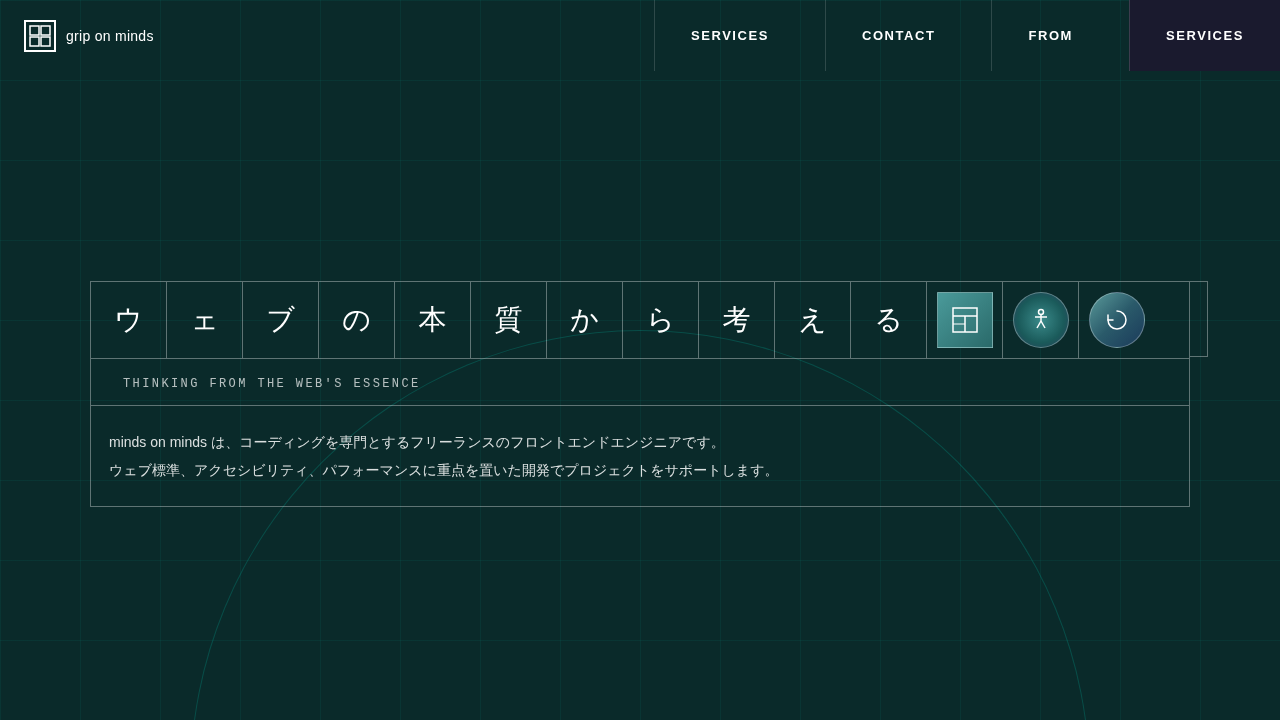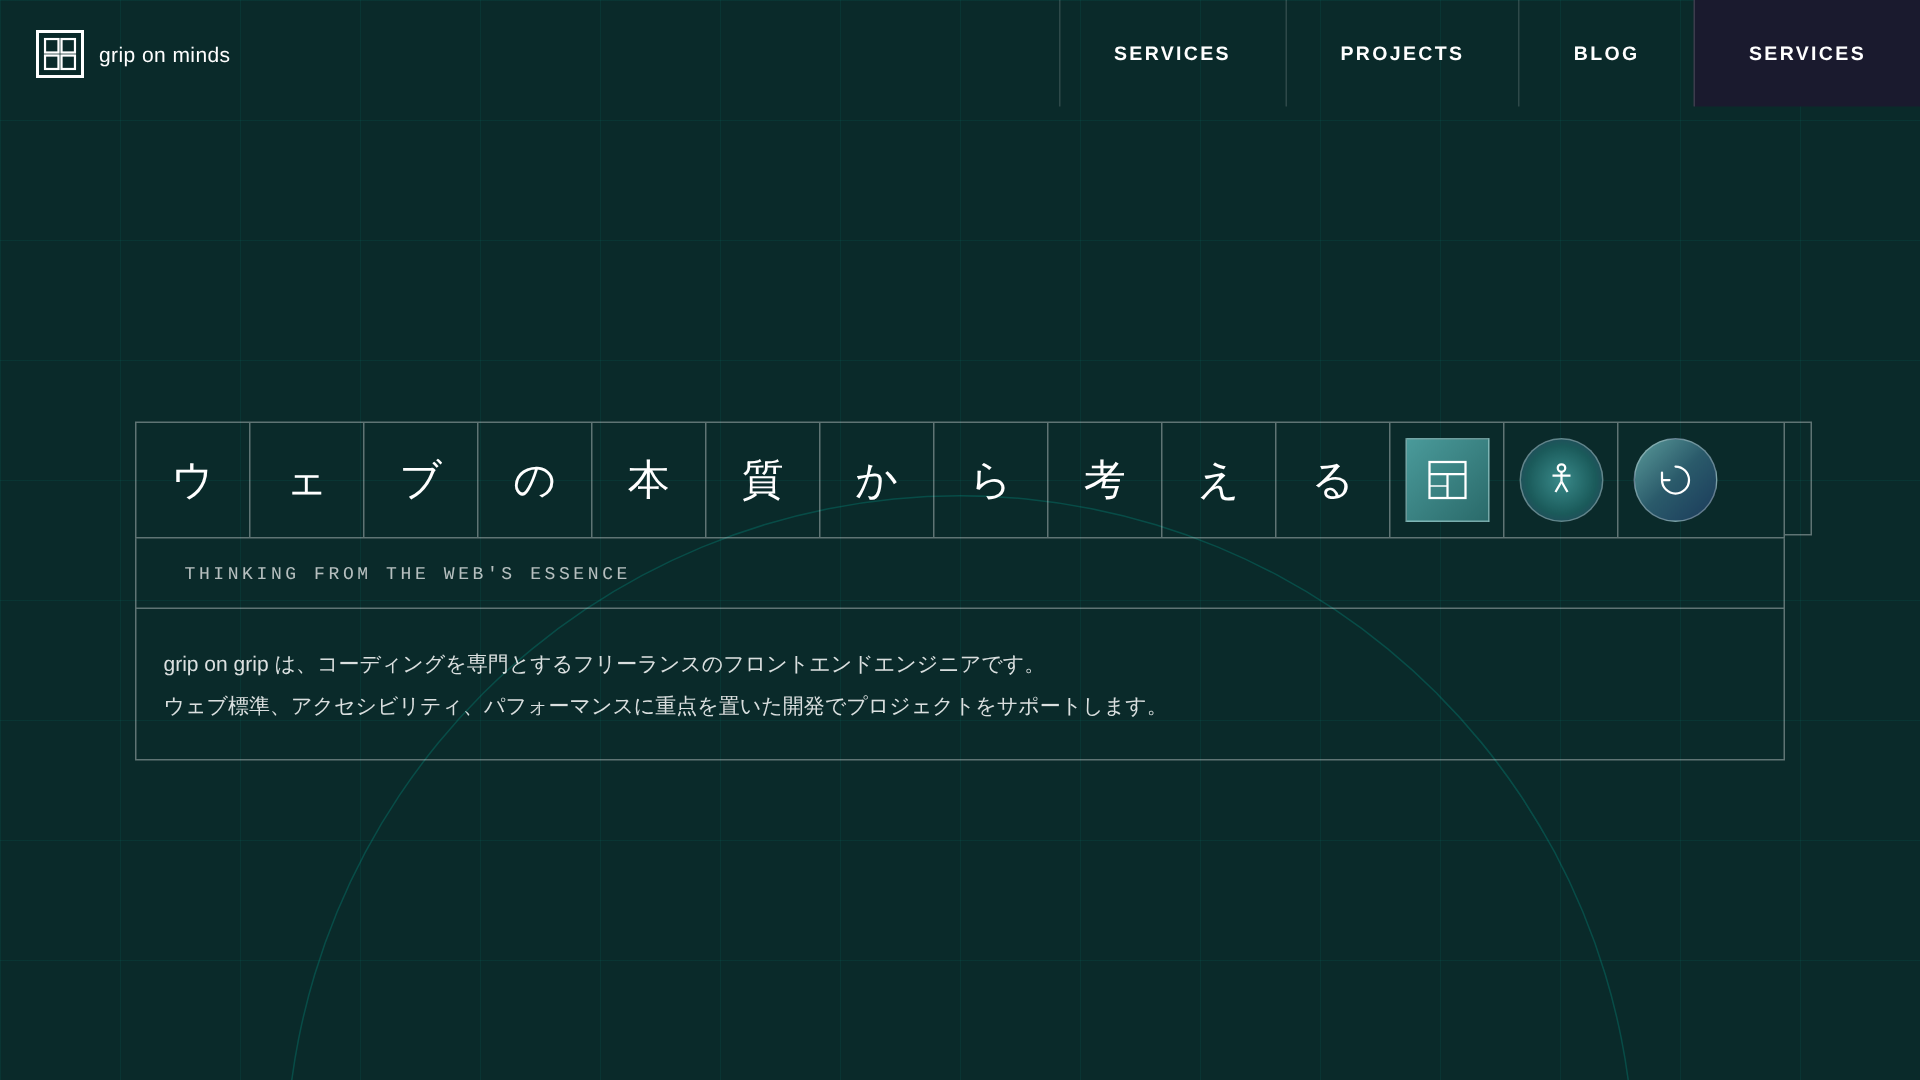--- a/index.html
+++ b/index.html
@@ -94,20 +94,21 @@
       justify-content: center;
       padding: 0 36px;
       color: #fff;
       font-size: 13px;
       font-weight: 600;
       letter-spacing: 0.12em;
       cursor: pointer;
       border-left: 1px solid rgba(255,255,255,0.15);
       text-decoration: none;
       transition: background 0.2s;
+      margin-left: 20px;
     }
 
     .nav-item.contact {
       background: #1a1a2e;
       min-width: 140px;
     }
 
     
     main {
       position: relative;
@@ -239,22 +240,22 @@
         <rect x="12" y="1" width="9" height="9" stroke="white" stroke-width="1.5"></rect>
         <rect x="1" y="12" width="9" height="9" stroke="white" stroke-width="1.5"></rect>
         <rect x="12" y="12" width="9" height="9" stroke="white" stroke-width="1.5"></rect>
       </svg>
     </div>
     <span class="logo-text">grip on minds</span>
   </div>
 
   <nav>
     <a class="nav-item">SERVICES</a>
-    <a class="nav-item">PROJECTS</a>
-    <a class="nav-item">BLOG</a>
+    <a class="nav-item">CONTACT</a>
+    <a class="nav-item">FROM</a>
     <a class="nav-item contact">SERVICES</a>
   </nav>
 </header>
 
 <main>
   <div class="char-grid-wrapper">
     <div class="char-grid">
 
       <div class="char-cell">ウ</div>
       <div class="char-cell">ェ</div>
@@ -300,17 +301,17 @@
     </div>
     <div class="grid-right-extend"></div>
   </div>
 
   <div class="subtitle-bar">
     <span class="subtitle-text">THINKING FROM THE WEB'S ESSENCE</span>
   </div>
 
   <div class="description-box">
     <p class="description-text">
-      <span>grip on grip は、コーディングを専門とするフリーランスのフロントエンドエンジニアです。</span><br>
+      <span>minds on minds は、コーディングを専門とするフリーランスのフロントエンドエンジニアです。</span><br>
       <span>ウェブ標準、アクセシビリティ、パフォーマンスに重点を置いた開発でプロジェクトをサポートします。</span>
     </p>
   </div>
 </main>
 
 </body></html>

